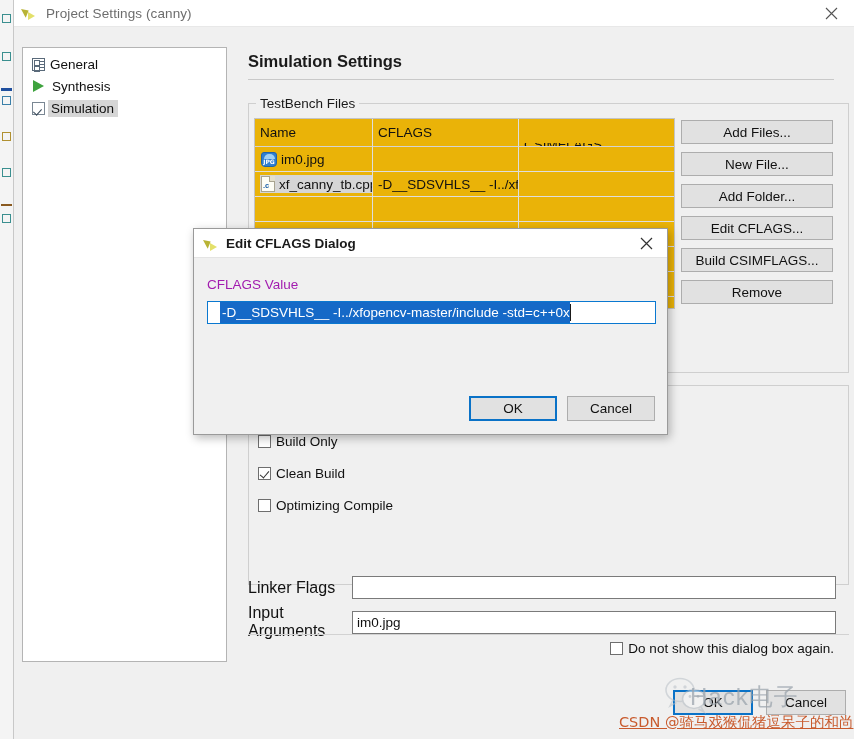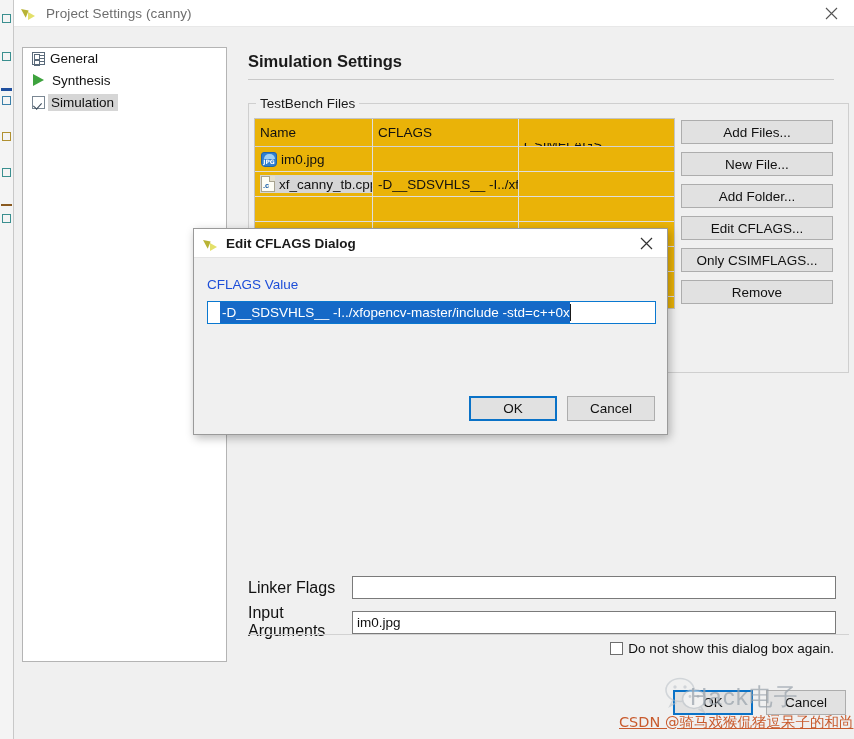--- a/index.html
+++ b/index.html
@@ -66,21 +66,21 @@
     width: 840px; height: 712px;
     background: #f0f0f0;
   }
 
   
   .tree {
     position: absolute; left: 8px; top: 20px;
     width: 205px; height: 615px;
     background: #ffffff;
     border: 1px solid #b4b4b4;
-    padding-top: 0;
+    padding-top: 6px;
   }
   .tree-item {
     height: 20px; display: flex; align-items: center;
     padding-left: 9px; margin-bottom: 2px;
     cursor: default; font-size: 13.5px; color: #111;
   }
   .tree-item .label { margin-left: 5px; }
   .tree-item.selected .label {
     background: #d6d6d6;
     padding: 1px 4px 1px 3px;
@@ -283,21 +283,21 @@
   .modal-title .tico { width: 16px; height: 16px; margin: 0 7px 0 9px; position: relative; flex: none; }
   .modal-title .ttxt { font-size: 13.5px; font-weight: bold; color: #1a1a1a; }
   .modal-close {
     position: absolute; right: 0; top: 0; width: 42px; height: 29px;
     display: flex; align-items: center; justify-content: center;
     cursor: default;
   }
   .modal-body { position: absolute; left: 0; top: 29px; width: 100%; height: 178px; }
   .modal-label {
     position: absolute; left: 13px; top: 19px;
-    font-size: 13.5px; color: #1d4ed8;
+    font-size: 13.5px; color: #a21caf;
   }
   .modal-input {
     position: absolute; left: 13px; top: 43px;
     width: 449px; height: 23px;
     background: #ffffff;
     border: 1px solid #0a78d0;
     display: flex; align-items: center;
     padding-left: 12px;
     overflow: hidden;
   }
@@ -471,24 +471,42 @@
               <div class="tbl-cell c-name"></div>
               <div class="tbl-cell c-cflag"></div>
               <div class="tbl-cell c-csim"></div>
             </div>
           </div>
 
           <div class="btn side-btn" style="top:16px">Add Files...</div>
           <div class="btn side-btn" style="top:48px">New File...</div>
           <div class="btn side-btn" style="top:80px">Add Folder...</div>
           <div class="btn side-btn" style="top:112px">Edit CFLAGS...</div>
-          <div class="btn side-btn" style="top:144px">Only CSIMFLAGS...</div>
+          <div class="btn side-btn" style="top:144px">Build CSIMFLAGS...</div>
           <div class="btn side-btn" style="top:176px">Remove</div>
         </div>
 
+        <div class="group" id="grp-options">
+          <div class="chk-row" style="top:12px">
+            <span class="cbox"></span>
+            <span></span>
+          </div>
+          <div class="chk-row" style="top:48px">
+            <span class="cbox"></span>
+            <span>Build Only</span>
+          </div>
+          <div class="chk-row" style="top:80px">
+            <span class="cbox checked"></span>
+            <span>Clean Build</span>
+          </div>
+          <div class="chk-row" style="top:112px">
+            <span class="cbox"></span>
+            <span>Optimizing Compile</span>
+          </div>
+        </div>
 
         <div class="field-row" style="left:13px; top:549px;">
           <span class="field-label" style="width:104px">Linker Flags</span>
           <span class="field-input" style="width:484px" title=""></span>
         </div>
         <div class="field-row" style="left:13px; top:577px;">
           <span class="field-label" style="width:104px">Input Arguments</span>
           <span class="field-input" style="width:484px" title="">im0.jpg</span>
         </div>
 

